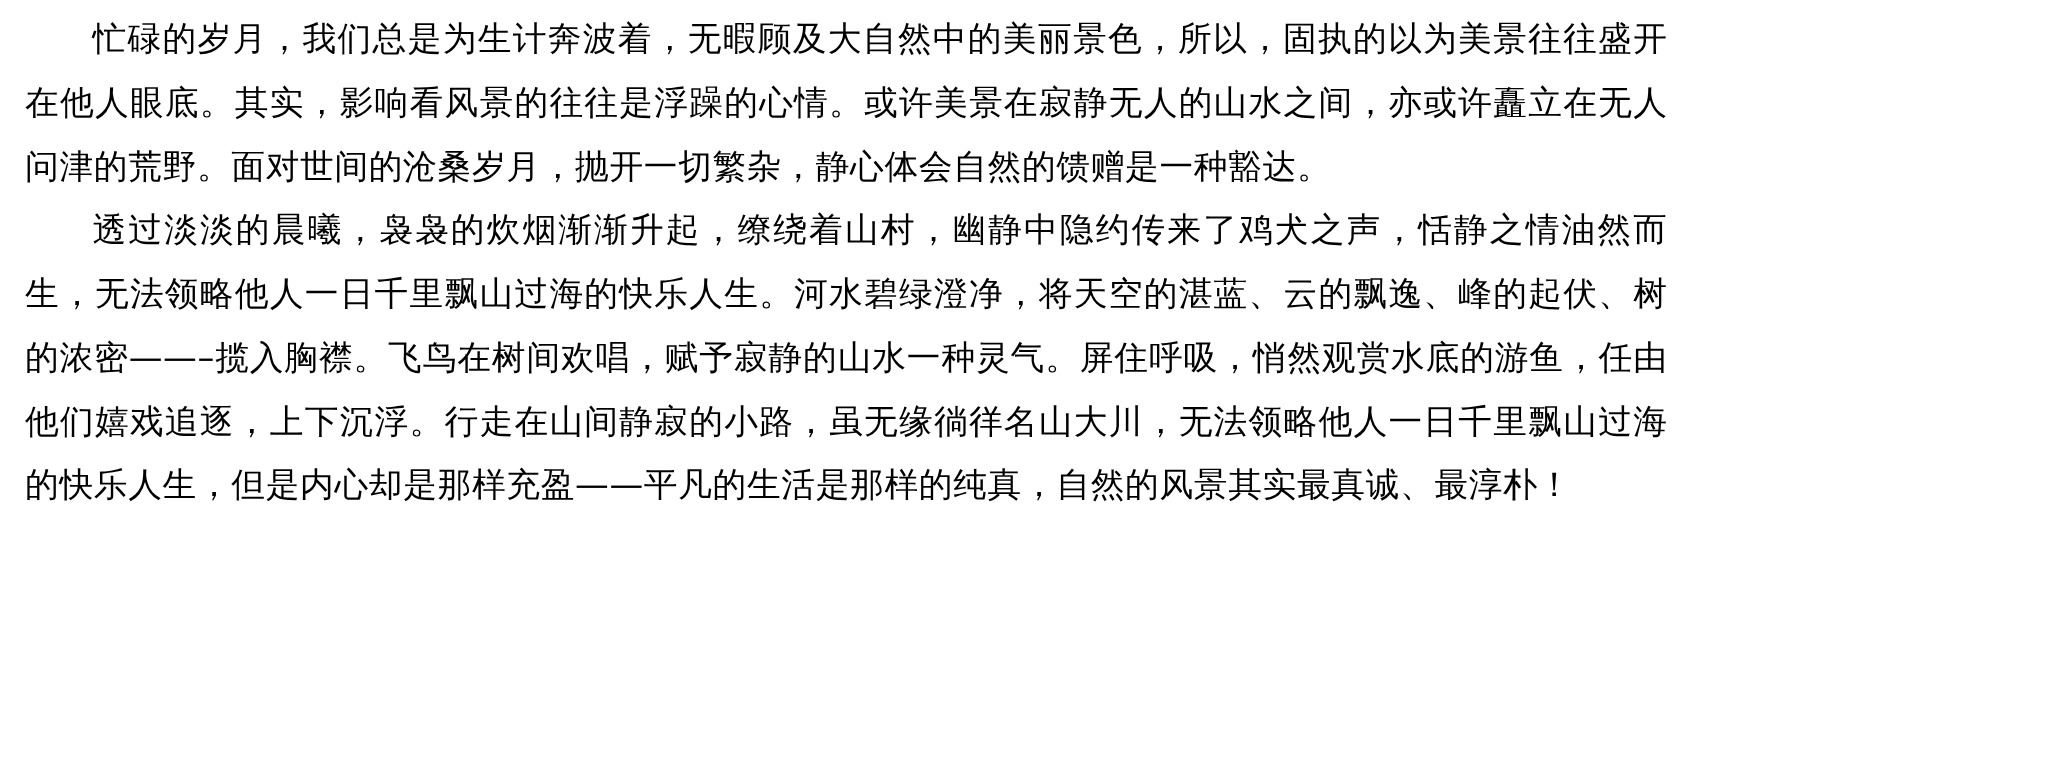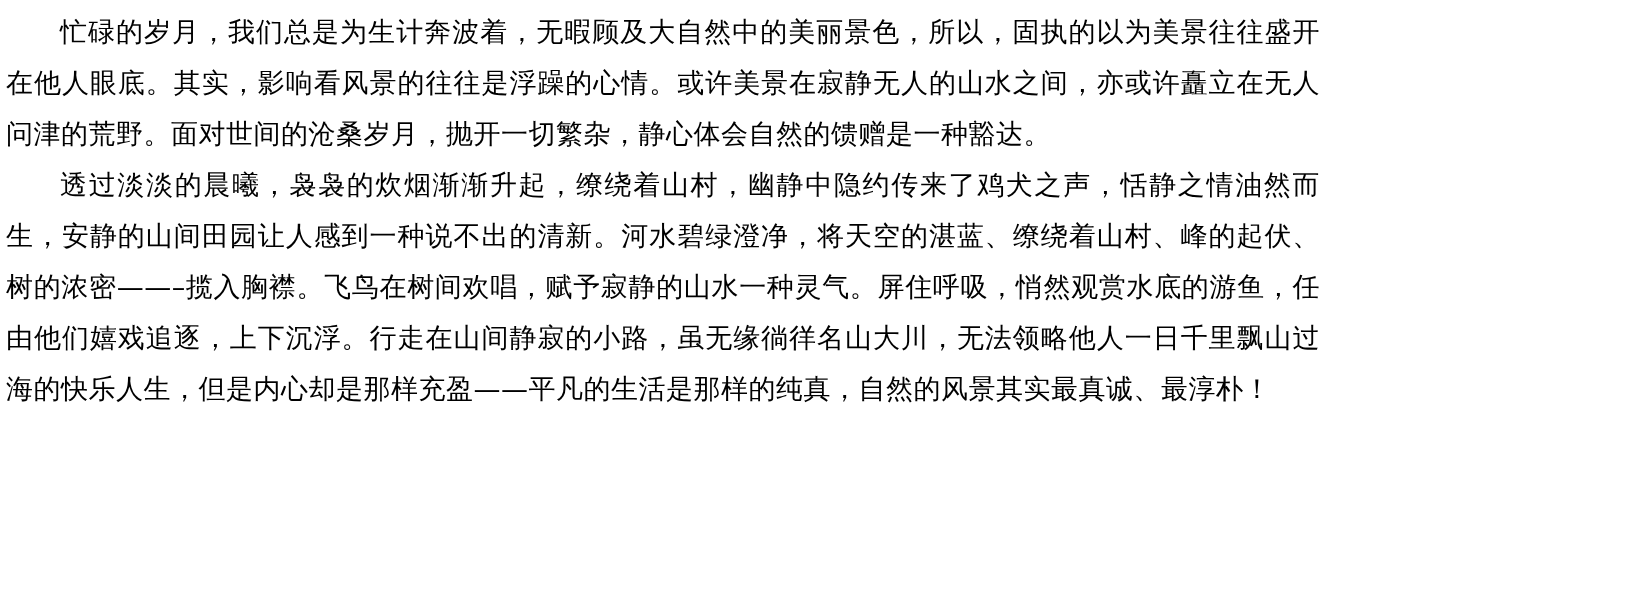--- a/index.html
+++ b/index.html
@@ -11,31 +11,32 @@
     width: 1652px;
     height: 606px;
     font-family: "DejaVu Sans", "Liberation Sans", sans-serif;
     color: #000000;
     overflow: hidden;
   }
   .document {
     box-sizing: border-box;
     width: 1350px;
     padding: 6px 30px 0 6px;
+    margin-left: 14px;
   }
   .paragraph {
     font-size: 27px;
     line-height: 51px;
     text-align: justify;
     text-justify: inter-ideograph;
     text-indent: 2em;
     margin: 0;
     letter-spacing: 0.5px;
     font-weight: 500;
   }
 </style>
 </head>
 <body>
 
 <div class="document">
   <p class="paragraph">忙碌的岁月，我们总是为生计奔波着，无暇顾及大自然中的美丽景色，所以，固执的以为美景往往盛开在他人眼底。其实，影响看风景的往往是浮躁的心情。或许美景在寂静无人的山水之间，亦或许矗立在无人问津的荒野。面对世间的沧桑岁月，抛开一切繁杂，静心体会自然的馈赠是一种豁达。</p>
-  <p class="paragraph">透过淡淡的晨曦，袅袅的炊烟渐渐升起，缭绕着山村，幽静中隐约传来了鸡犬之声，恬静之情油然而生，安静的山间田园让人感到一种说不出的清新。河水碧绿澄净，将天空的湛蓝、缭绕着山村、峰的起伏、树的浓密——–揽入胸襟。飞鸟在树间欢唱，赋予寂静的山水一种灵气。屏住呼吸，悄然观赏水底的游鱼，任由他们嬉戏追逐，上下沉浮。行走在山间静寂的小路，虽无缘徜徉名山大川，无法领略他人一日千里飘山过海的快乐人生，但是内心却是那样充盈——平凡的生活是那样的纯真，自然的风景其实最真诚、最淳朴！</p>
+  <p class="paragraph">透过淡淡的晨曦，袅袅的炊烟渐渐升起，缭绕着山村，幽静中隐约传来了鸡犬之声，恬静之情油然而生，无法领略他人一日千里飘山过海的快乐人生。河水碧绿澄净，将天空的湛蓝、云的飘逸、峰的起伏、树的浓密——–揽入胸襟。飞鸟在树间欢唱，赋予寂静的山水一种灵气。屏住呼吸，悄然观赏水底的游鱼，任由他们嬉戏追逐，上下沉浮。行走在山间静寂的小路，虽无缘徜徉名山大川，无法领略他人一日千里飘山过海的快乐人生，但是内心却是那样充盈——平凡的生活是那样的纯真，自然的风景其实最真诚、最淳朴！</p>
 </div>
 
 </body></html>

